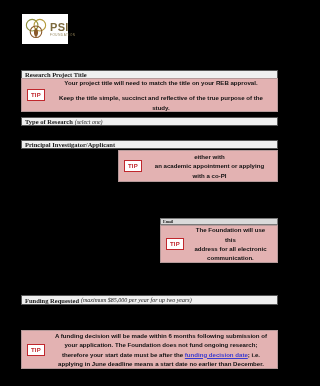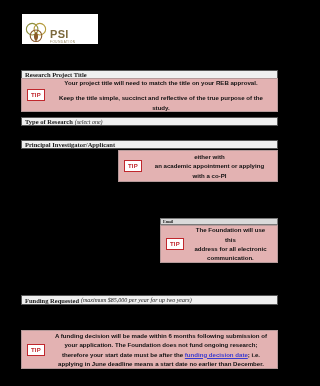--- a/index.html
+++ b/index.html
@@ -13,25 +13,25 @@
     overflow: hidden;
     font-family: "Liberation Sans", sans-serif;
     position: relative;
   }
 
   
   .logo-box {
     position: absolute;
     left: 22px;
     top: 14px;
-    width: 76px;
+    width: 46px;
     height: 30px;
     background: #ffffff;
     display: flex;
-    align-items: flex-end;
+    align-items: center;
     padding-left: 3px;
     box-sizing: border-box;
   }
   .logo-mark { width: 22px; height: 22px; flex: 0 0 auto; }
   .logo-text {
     margin-left: 3px;
     line-height: 1;
   }
   .logo-psi {
     font-family: "Liberation Sans", sans-serif;

